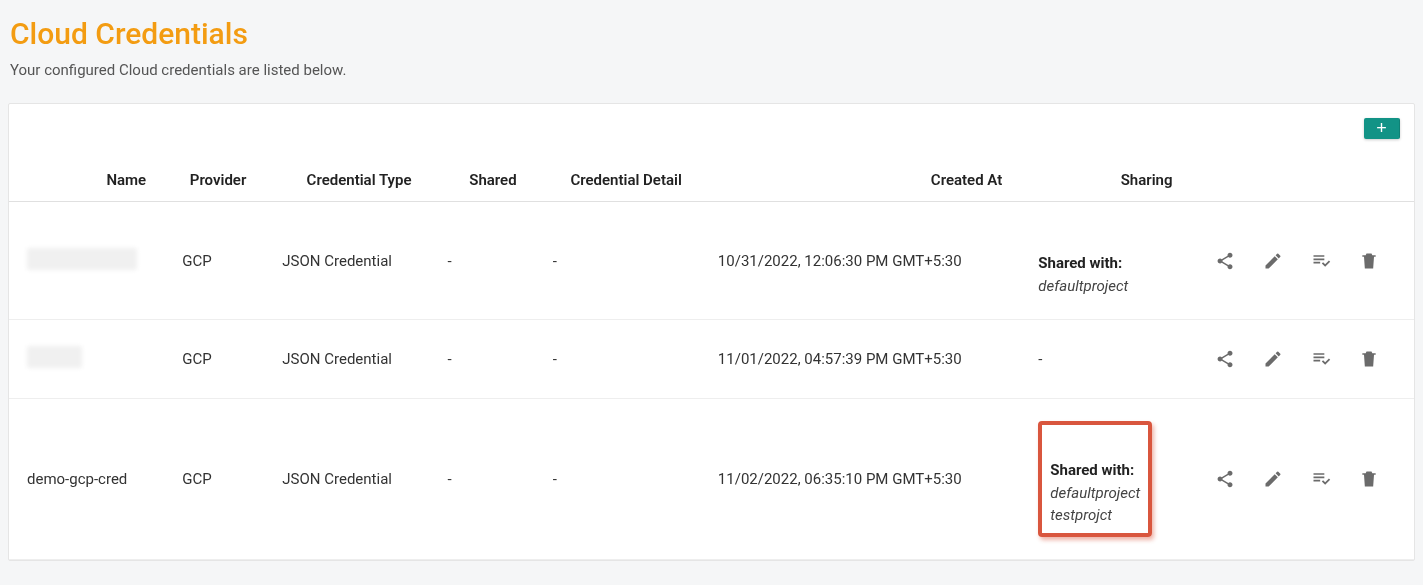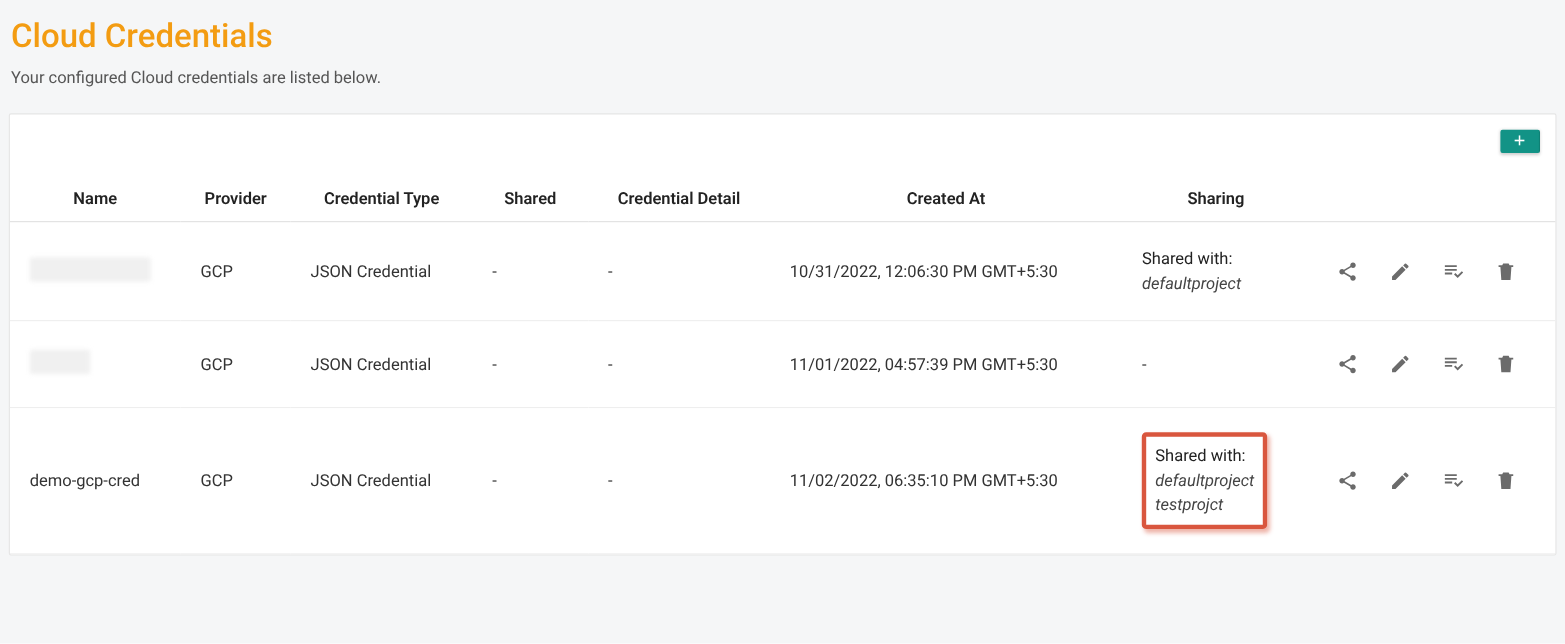--- a/index.html
+++ b/index.html
@@ -59,21 +59,21 @@
     }
     .new-cred-btn .txt {
       padding: 10px 18px;
       font-weight: 500;
     }
     table {
       width: 100%;
       border-collapse: collapse;
     }
     thead th {
-      text-align: center;
+      text-align: right;
       font-size: 15px;
       font-weight: 600;
       color: #222;
       padding: 12px 18px;
       border-bottom: 1px solid #e0e0e0;
     }
     tbody td {
       font-size: 15px;
       color: #333;
       padding: 22px 18px;
@@ -86,22 +86,23 @@
       height: 22px;
       background: #f0f0f0;
       filter: blur(2px);
       border-radius: 2px;
     }
     .name-redacted.short {
       width: 55px;
     }
     .share-text { line-height: 1.5; }
     .share-label {
-      font-weight: 400;
+      font-weight: 700;
       color: #222;
+      margin-top: 28px;
     }
     .share-item {
       color: #444;
       font-style: italic;
     }
     .highlight-box {
       display: inline-block;
       border: 4px solid #d9563e;
       border-radius: 4px;
       padding: 6px 8px;

